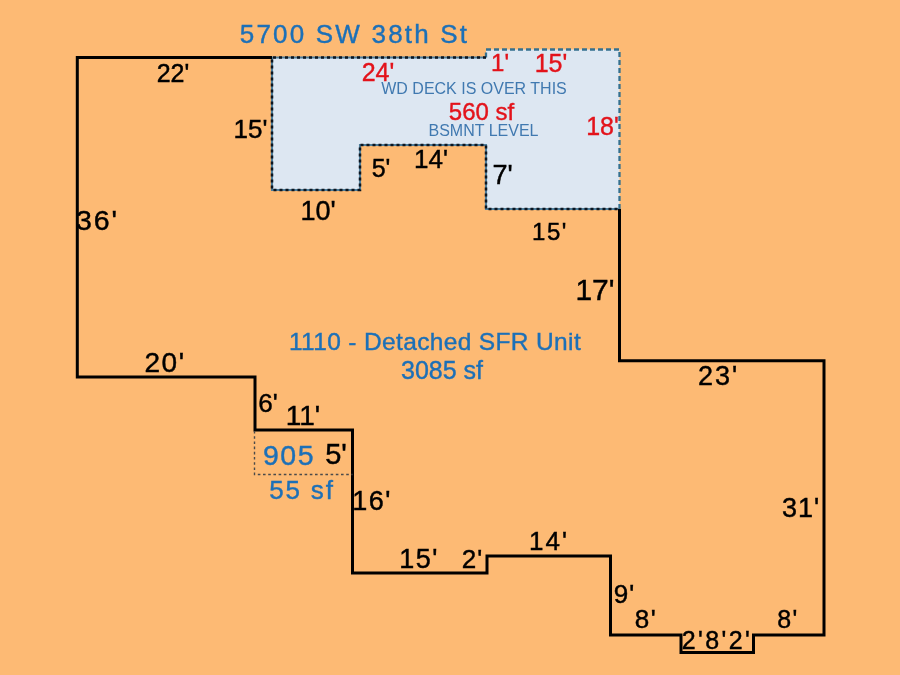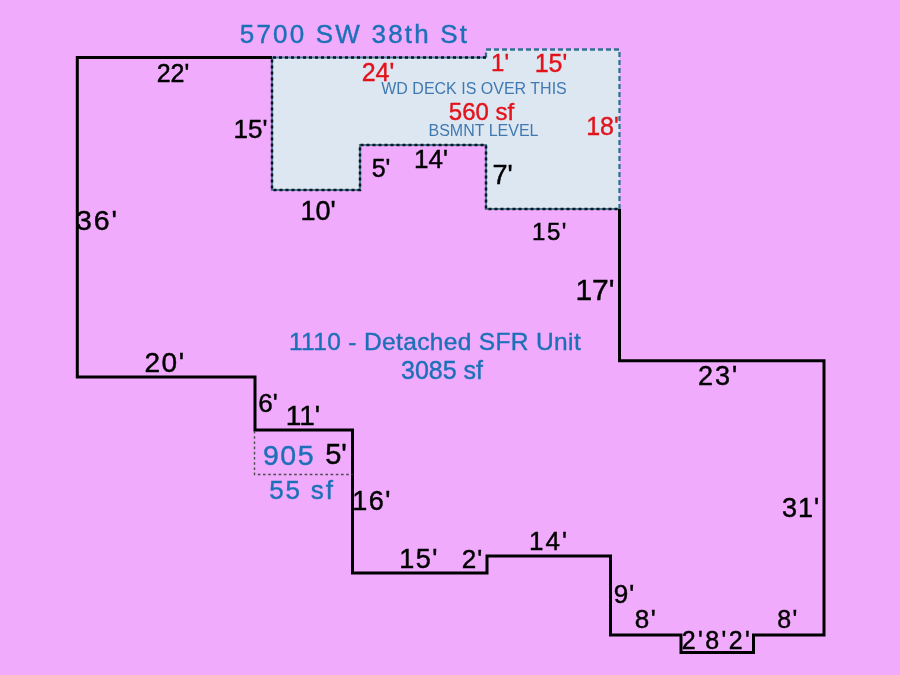--- a/index.html
+++ b/index.html
@@ -1,16 +1,16 @@
 <!DOCTYPE html>
 <html><head>
 <meta charset="utf-8">
 <style>
   html,body{margin:0;padding:0;background:#ffffff;}
-  #canvas{width:900px;height:675px;position:relative;overflow:hidden;background:#f0abfc;}
+  #canvas{width:900px;height:675px;position:relative;overflow:hidden;background:#fdba74;}
   svg{position:absolute;left:0;top:0;}
   text{font-family:"Liberation Sans", sans-serif;}
   .dim{fill:#000000;stroke:#000000;stroke-width:0.45px;}
   .red{fill:#e3131b;stroke:#e3131b;stroke-width:0.4px;}
   .blue{fill:#1c70b8;stroke:#1c70b8;stroke-width:0.4px;}
 </style>
 </head>
 <body>
 
 <div id="canvas">

